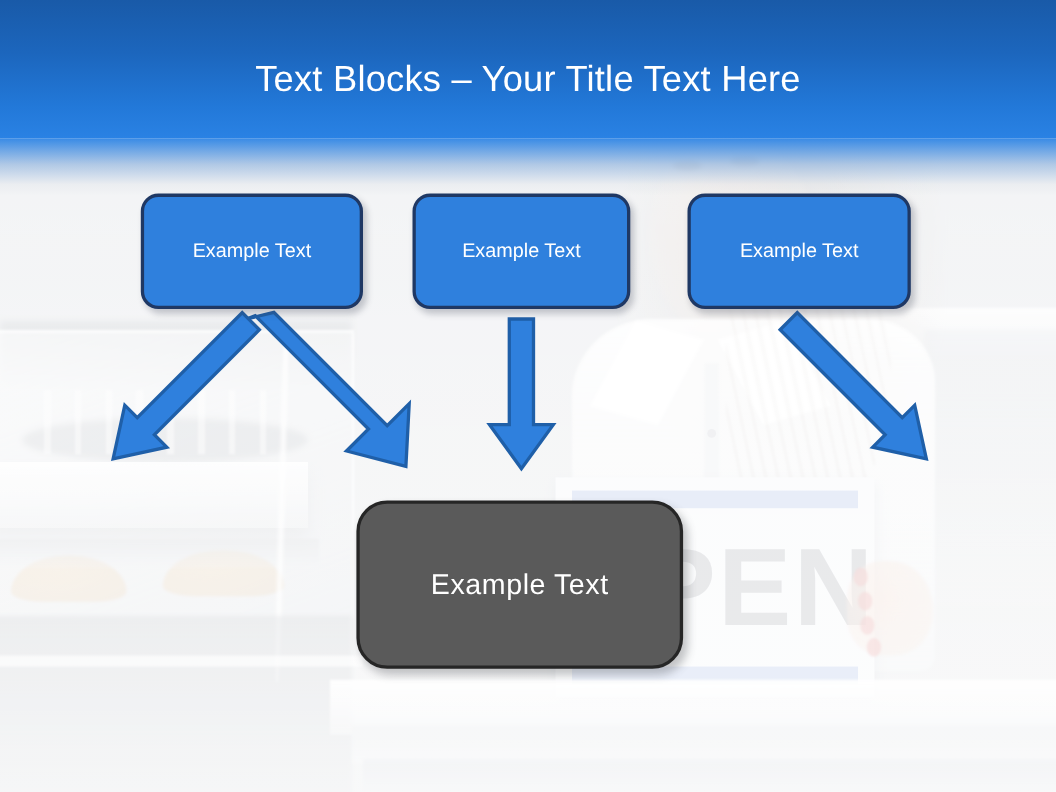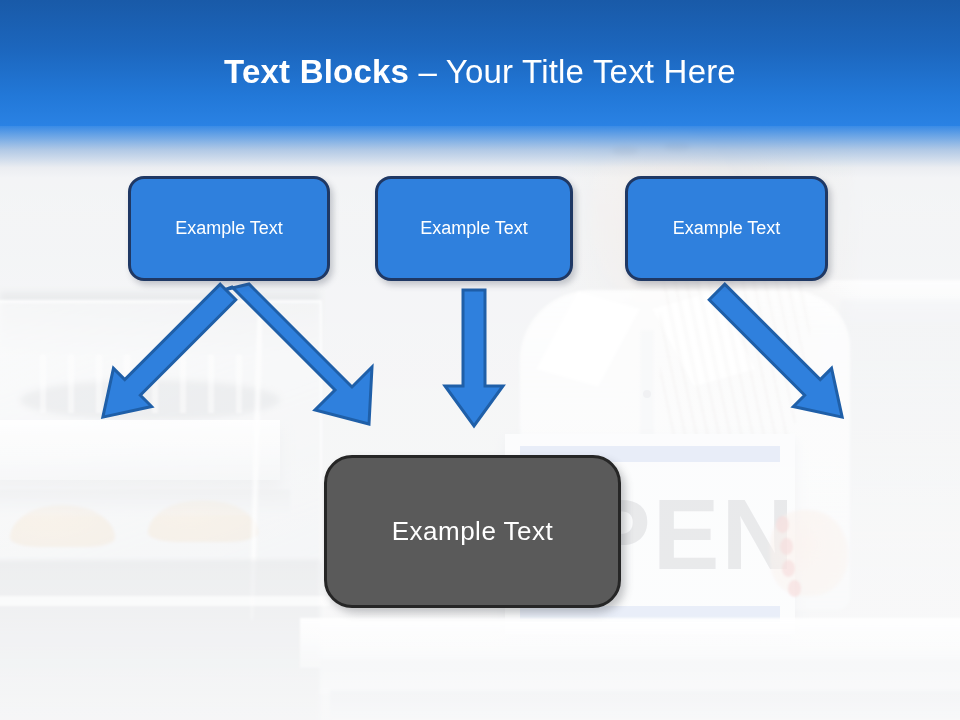--- a/index.html
+++ b/index.html
@@ -312,21 +312,21 @@
     position: absolute;
     left: 0; top: 52px;
     width: 960px;
     text-align: center;
     color: #ffffff;
     font-size: 33px;
     line-height: 40px;
     letter-spacing: .2px;
     white-space: nowrap;
   }
-  .title .strong { font-weight: 700; text-align: center; }
+  .title .strong { font-weight: 400; text-align: center; }
   .title .rest { font-weight: 400; }
 
   
   .tbox {
     position: absolute;
     top: 176px;
     height: 105px;
     background: #2f80dd;
     border: 3px solid #1f3864;
     border-radius: 16px;

